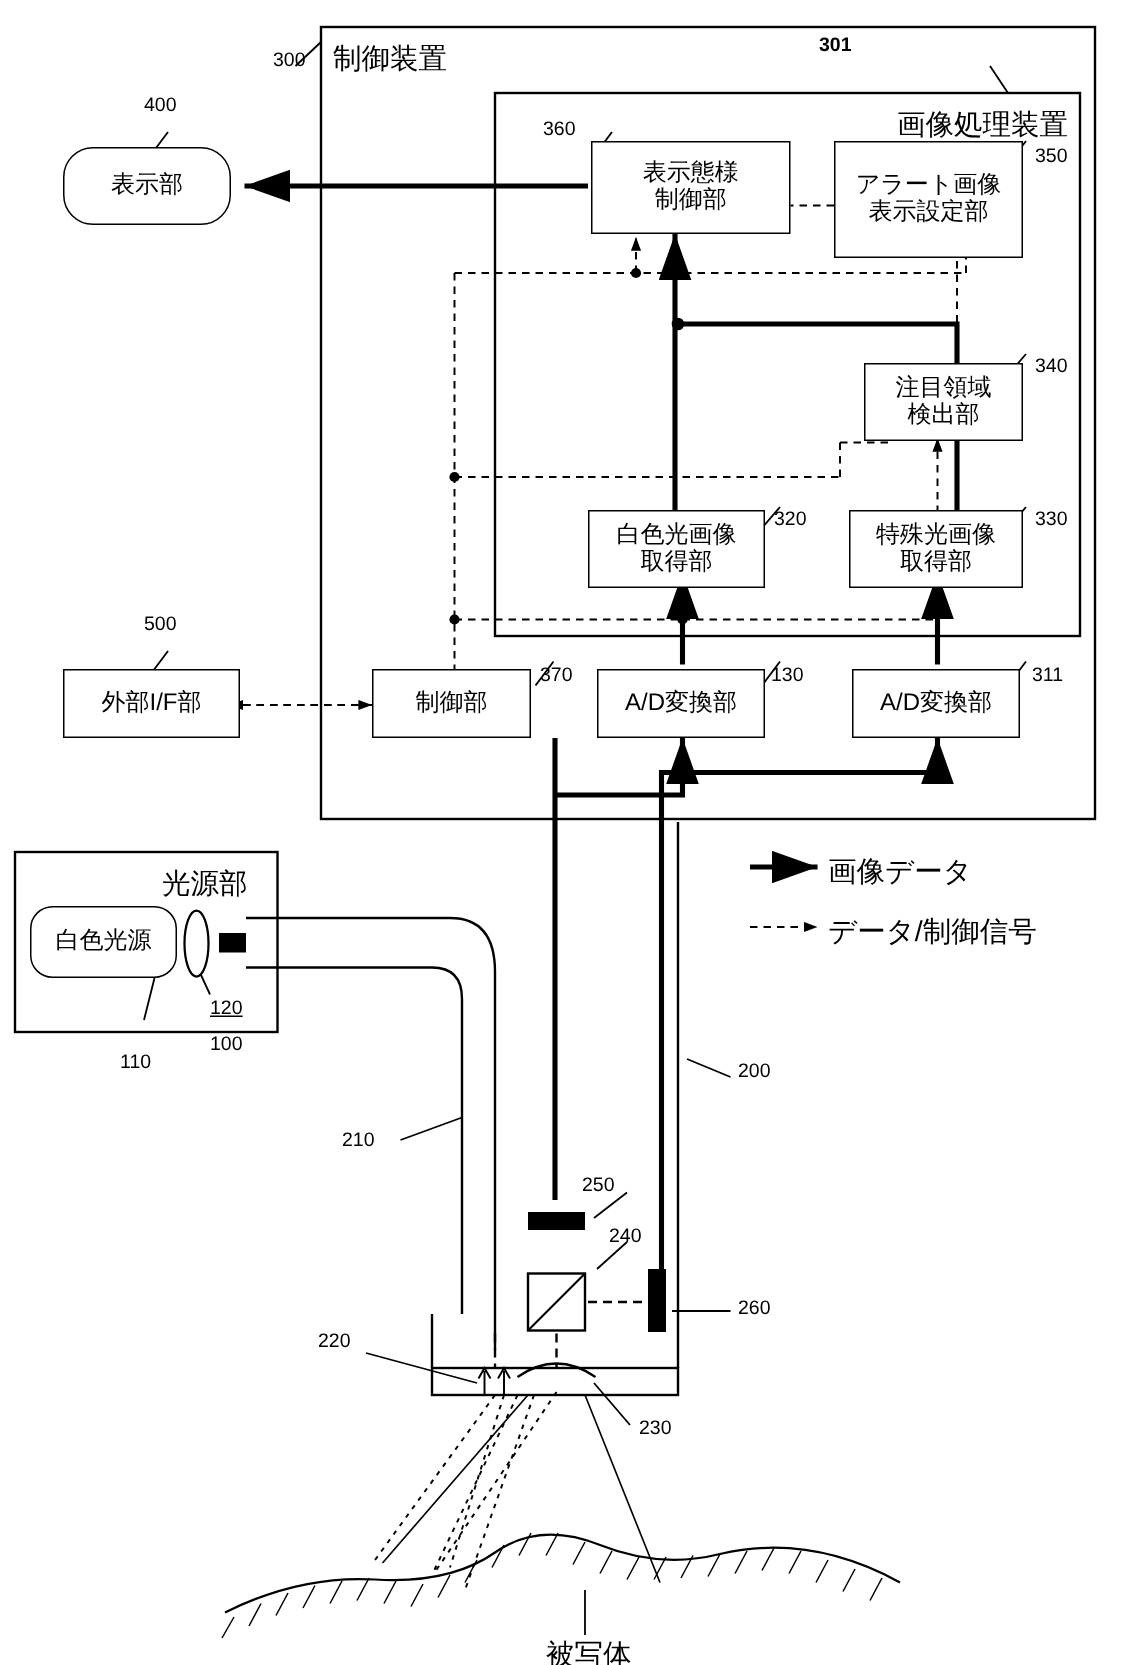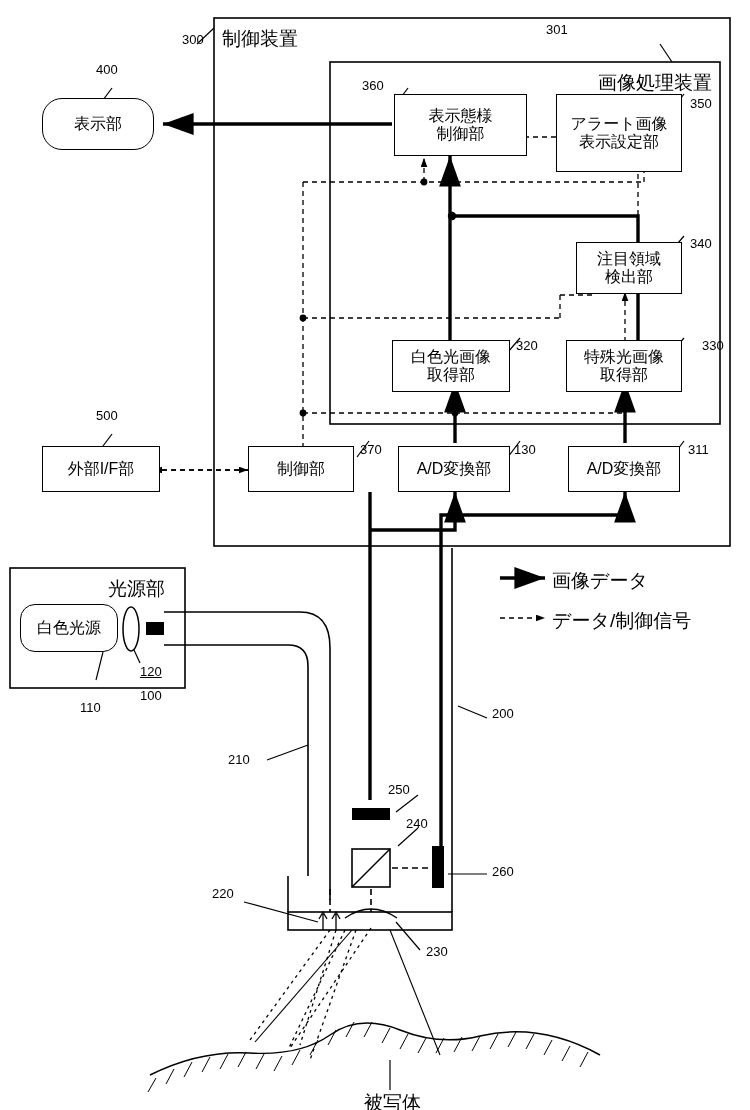--- a/index.html
+++ b/index.html
@@ -226,27 +226,27 @@
   </div>
 
   <div class="lbl" style="left:222px;top:26px;">制御装置</div>
   <div class="lbl" style="left:598px;top:70px;">画像処理装置</div>
   <div class="lbl" style="left:108px;top:576px;">光源部</div>
   <div class="lbl" style="left:552px;top:568px;">画像データ</div>
   <div class="lbl" style="left:552px;top:608px;">データ/制御信号</div>
   <div class="lbl" style="left:364px;top:1090px;">被写体</div>
 
   <div class="num" style="left:182px;top:32px;">300</div>
-  <div class="num" style="left:546px;top:22px;">301</div>
+  <div class="num" style="left:546px;top:22px;font-weight:bold;">301</div>
   <div class="num" style="left:96px;top:62px;">400</div>
   <div class="num" style="left:362px;top:78px;">360</div>
   <div class="num" style="left:690px;top:96px;">350</div>
   <div class="num" style="left:690px;top:236px;">340</div>
   <div class="num" style="left:516px;top:338px;">320</div>
-  <div class="num" style="left:690px;top:338px;margin-left:12px;">330</div>
+  <div class="num" style="left:690px;top:338px;">330</div>
   <div class="num" style="left:96px;top:408px;">500</div>
   <div class="num" style="left:360px;top:442px;">370</div>
   <div class="num" style="left:514px;top:442px;">130</div>
   <div class="num" style="left:688px;top:442px;">311</div>
   <div class="num" style="left:80px;top:700px;">110</div>
   <div class="num" style="left:140px;top:688px;">100</div>
   <div class="num" style="left:140px;top:664px;text-decoration:underline;">120</div>
   <div class="num" style="left:492px;top:706px;">200</div>
   <div class="num" style="left:228px;top:752px;">210</div>
   <div class="num" style="left:388px;top:782px;">250</div>

